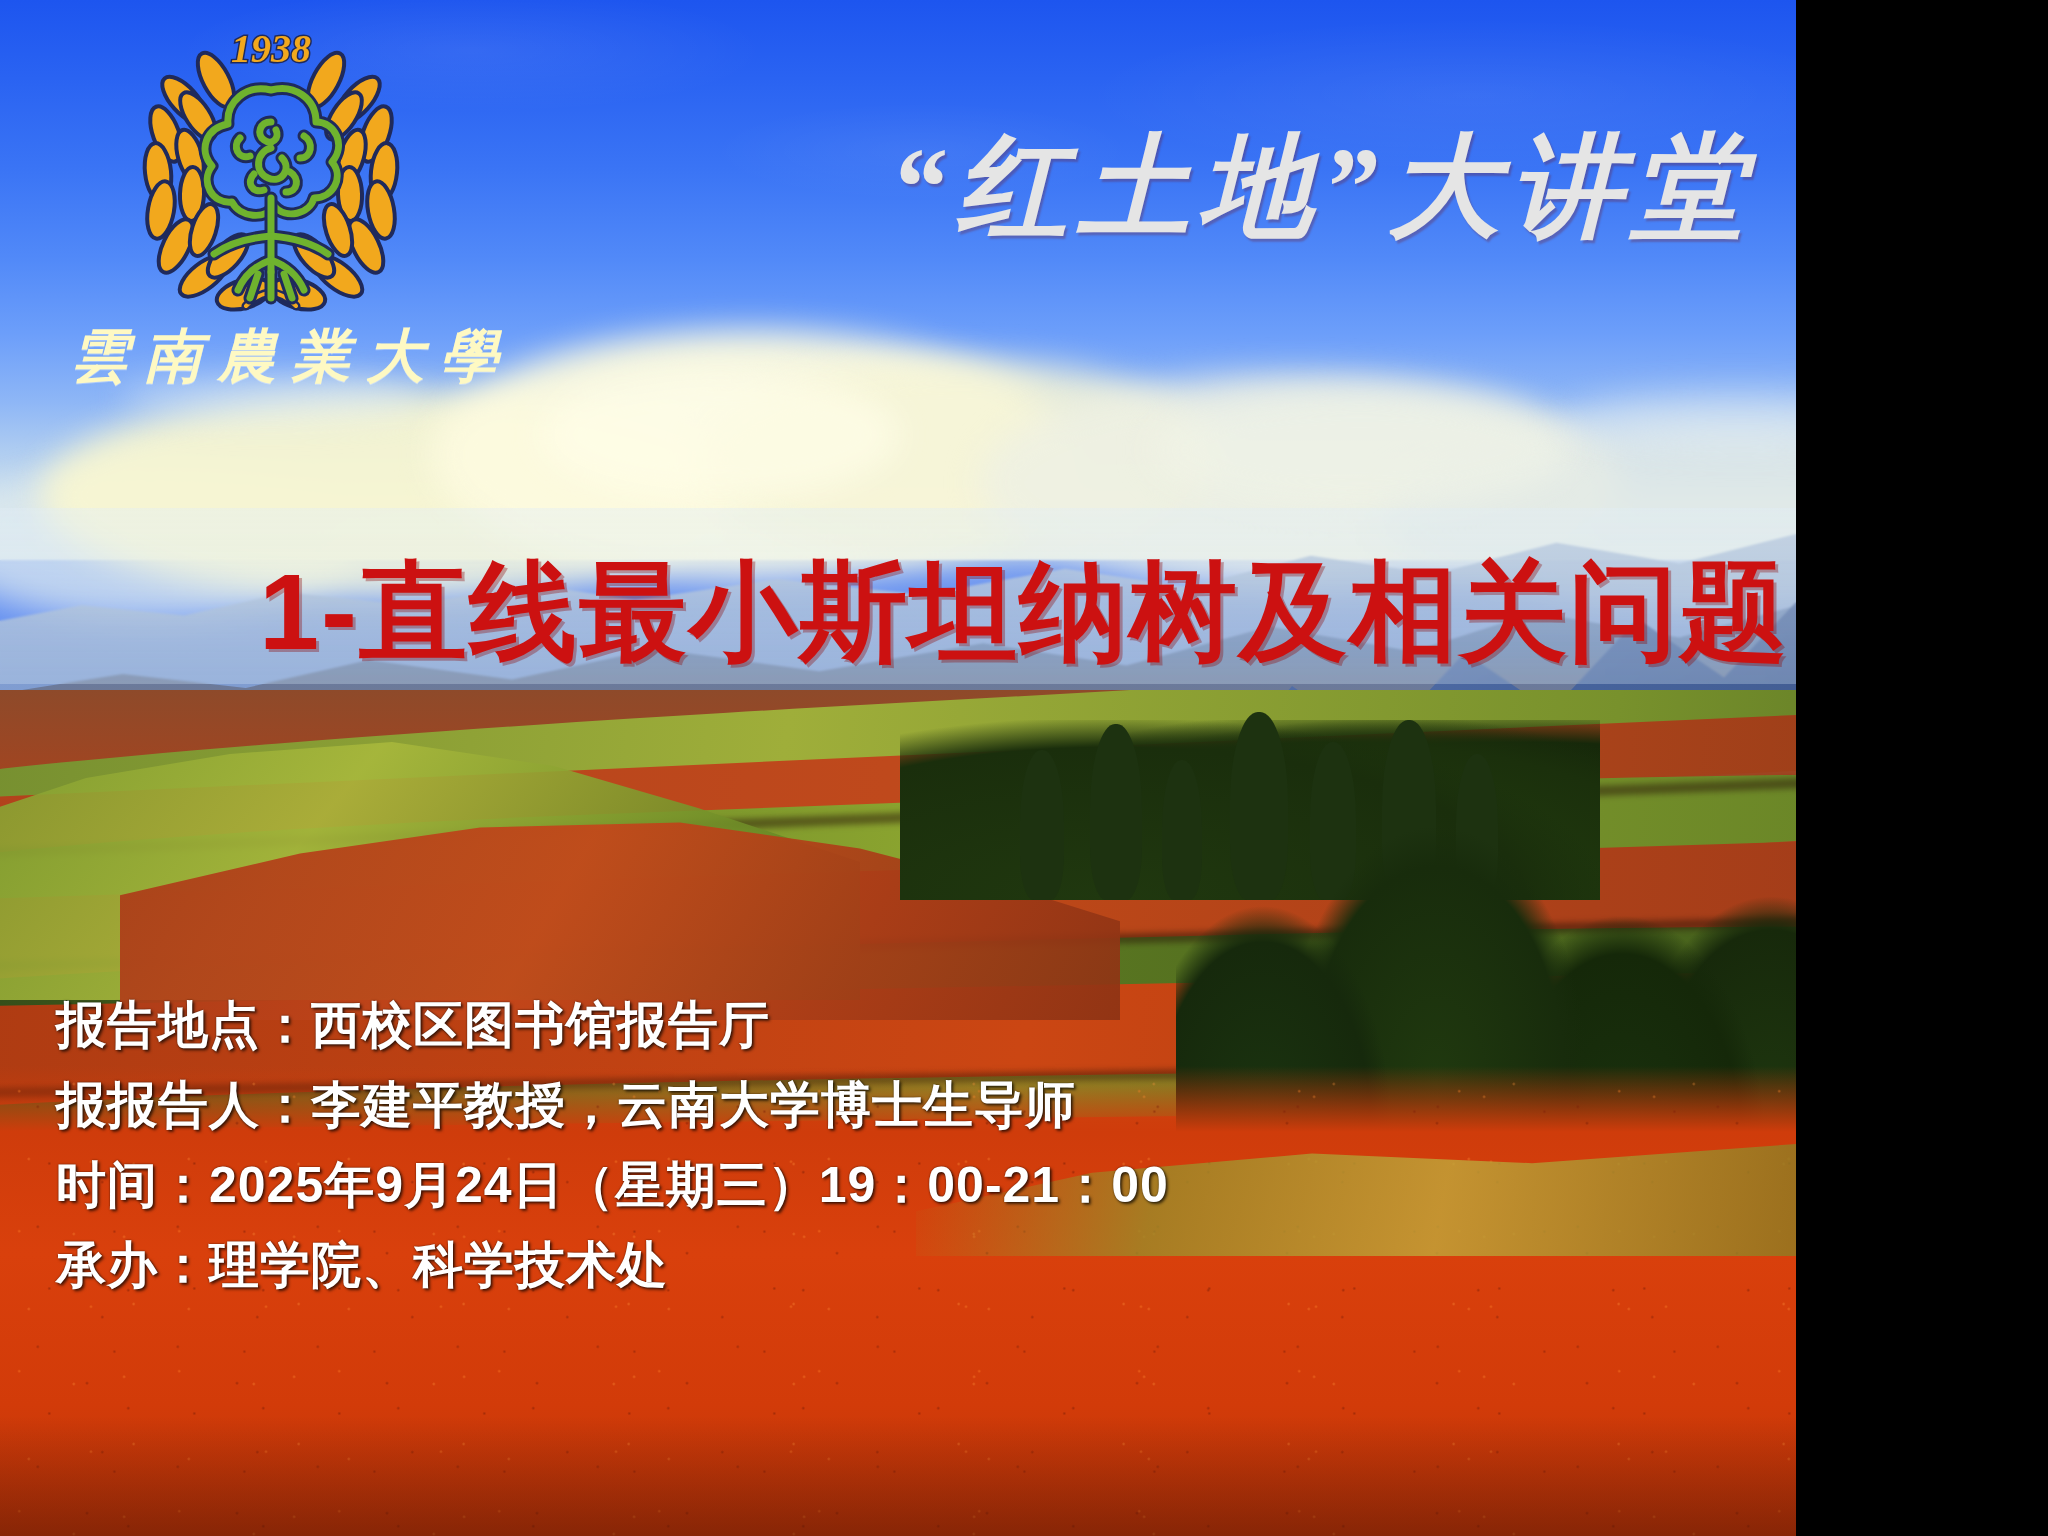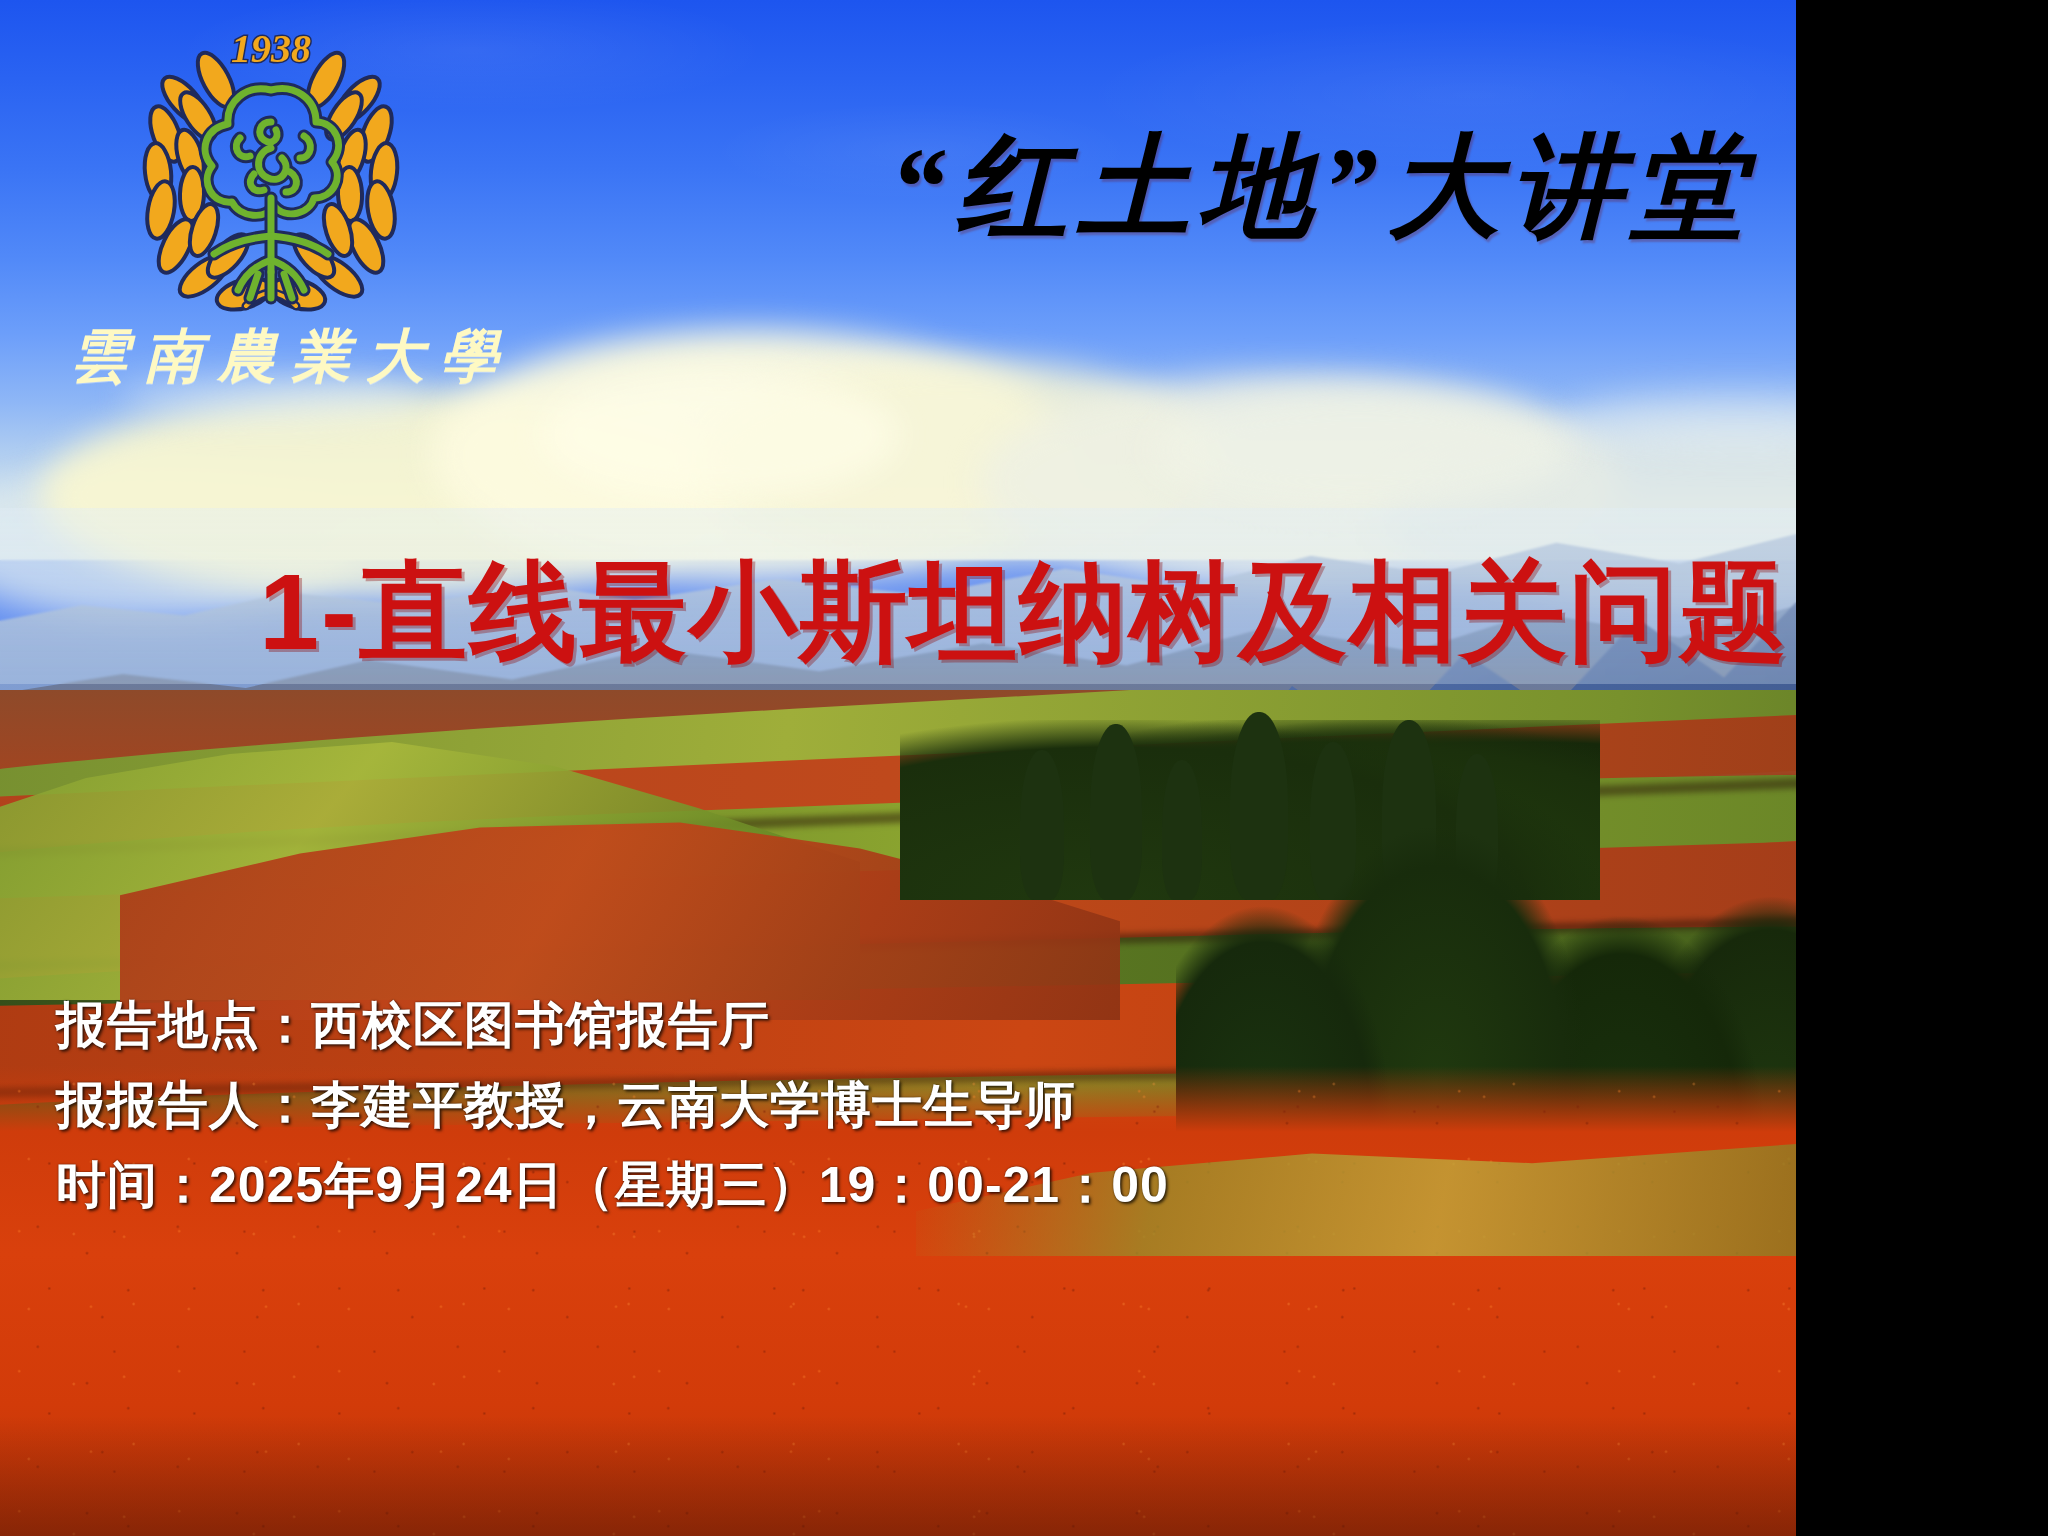--- a/index.html
+++ b/index.html
@@ -150,21 +150,21 @@
   .brand-name{position:absolute;left:70px;top:318px;width:420px;height:80px;
     font-family:"Liberation Serif","DejaVu Serif",serif;
     font-size:58px;font-weight:700;letter-spacing:16px;color:#fef9c3;
     white-space:nowrap;font-style:italic;
     text-shadow:0 1px 0 rgba(255,255,255,.35);}
 
   
   .forum-title{position:absolute;right:42px;top:112px;
     font-family:"Liberation Serif","DejaVu Serif",serif;
     font-size:112px;font-weight:700;font-style:italic;
-    color:#000000;letter-spacing:10px;white-space:nowrap;
+    color:#e5e5e5;letter-spacing:10px;white-space:nowrap;
     text-shadow:2px 3px 2px rgba(120,0,0,.25);}
 
   
   .main-title{position:absolute;left:0;top:540px;width:2048px;
     text-align:center;color:#cc1111;
     font-size:108px;font-weight:700;letter-spacing:2px;white-space:nowrap;
     text-shadow:3px 3px 0 rgba(140,8,8,.35);}
 
   
   .info{position:absolute;left:56px;top:1000px;width:1560px;}
@@ -333,15 +333,16 @@
   <div class="brand-name">雲南農業大學</div>
 
   <div class="forum-title">“红土地”大讲堂</div>
 
   <div class="main-title">1-直线最小斯坦纳树及相关问题</div>
 
   <div class="info">
     <div class="info-line">报告地点：西校区图书馆报告厅</div>
     <div class="info-line">报报告人：李建平教授，云南大学博士生导师</div>
     <div class="info-line">时间：2025年9月24日（星期三）19：00-21：00</div>
+    <div class="info-line">承办：理学院、科学技术处</div>
   </div>
 
 </div>
 
 </body></html>

